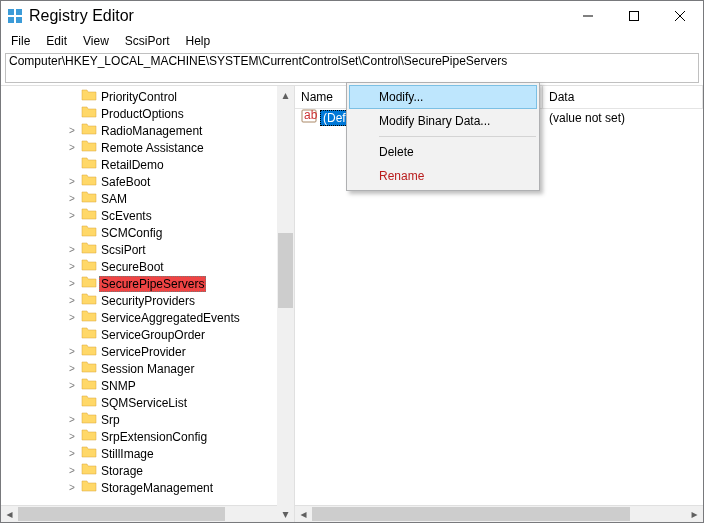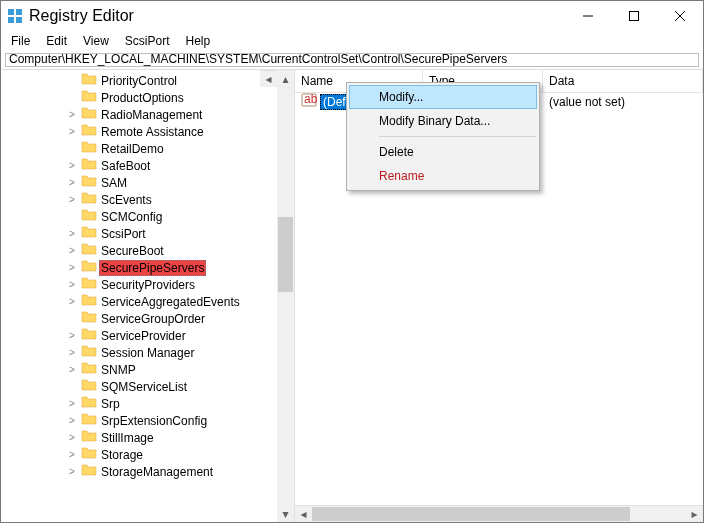--- a/index.html
+++ b/index.html
@@ -10,26 +10,26 @@
 .titlebar { height: 30px; display: flex; align-items: center; padding: 0 0 0 6px; background: #fff; }
 .titlebar .appicon { width: 16px; height: 16px; margin-right: 6px; }
 .titlebar .title { flex: 1; font-size: 16px; color: #000; }
 .titlebar .winbtns { display: flex; height: 100%; }
 .titlebar .winbtn { width: 46px; display: flex; align-items: center; justify-content: center; }
 .titlebar .winbtn svg { display: block; }
 
 .menubar { height: 20px; display: flex; align-items: center; padding: 0 2px; }
 .menubar .menuitem { padding: 2px 8px; cursor: default; }
 
-.addrbar { height: 14px; margin: 2px 4px; border: 1px solid #c0c0c0; background: #fff; display: flex; align-items: flex-end; padding: 0 3px; }
+.addrbar { height: 30px; margin: 2px 4px; border: 1px solid #c0c0c0; background: #fff; display: flex; align-items: flex-start; padding: 0 3px; }
 .addrbar .addr { font-size: 12px; white-space: nowrap; overflow: hidden; }
 
 .content { flex: 1; display: flex; border-top: 1px solid #e0e0e0; min-height: 0; }
 
-.tree { width: 294px; border-right: 1px solid #e0e0e0; position: relative; overflow: hidden; display: flex; flex-direction: row; }
+.tree { width: 294px; border-right: 1px solid #e0e0e0; position: relative; overflow: hidden; display: flex; flex-direction: column; }
 .tree-inner { flex: 1; overflow: hidden; padding-top: 2px; }
 .tree-row { display: flex; align-items: center; height: 17px; padding-left: 64px; white-space: nowrap; }
 .tree-row .expander { width: 14px; text-align: center; color: #808080; font-size: 10px; line-height: 10px; }
 .tree-row .folder { width: 16px; height: 14px; margin: 0 2px; }
 .tree-row .label { padding: 0 2px; }
 .tree-row.selected .label { background: #ef4444; border: 1px dotted #777; padding: 0 1px; }
 
 .list { flex: 1; position: relative; overflow: hidden; display: flex; flex-direction: column; }
 .list-header { display: flex; height: 23px; border-bottom: 1px solid #e4e4e4; }
 .list-header .col { padding: 4px 6px 0 6px; border-right: 1px solid #e4e4e4; color: #000; }

